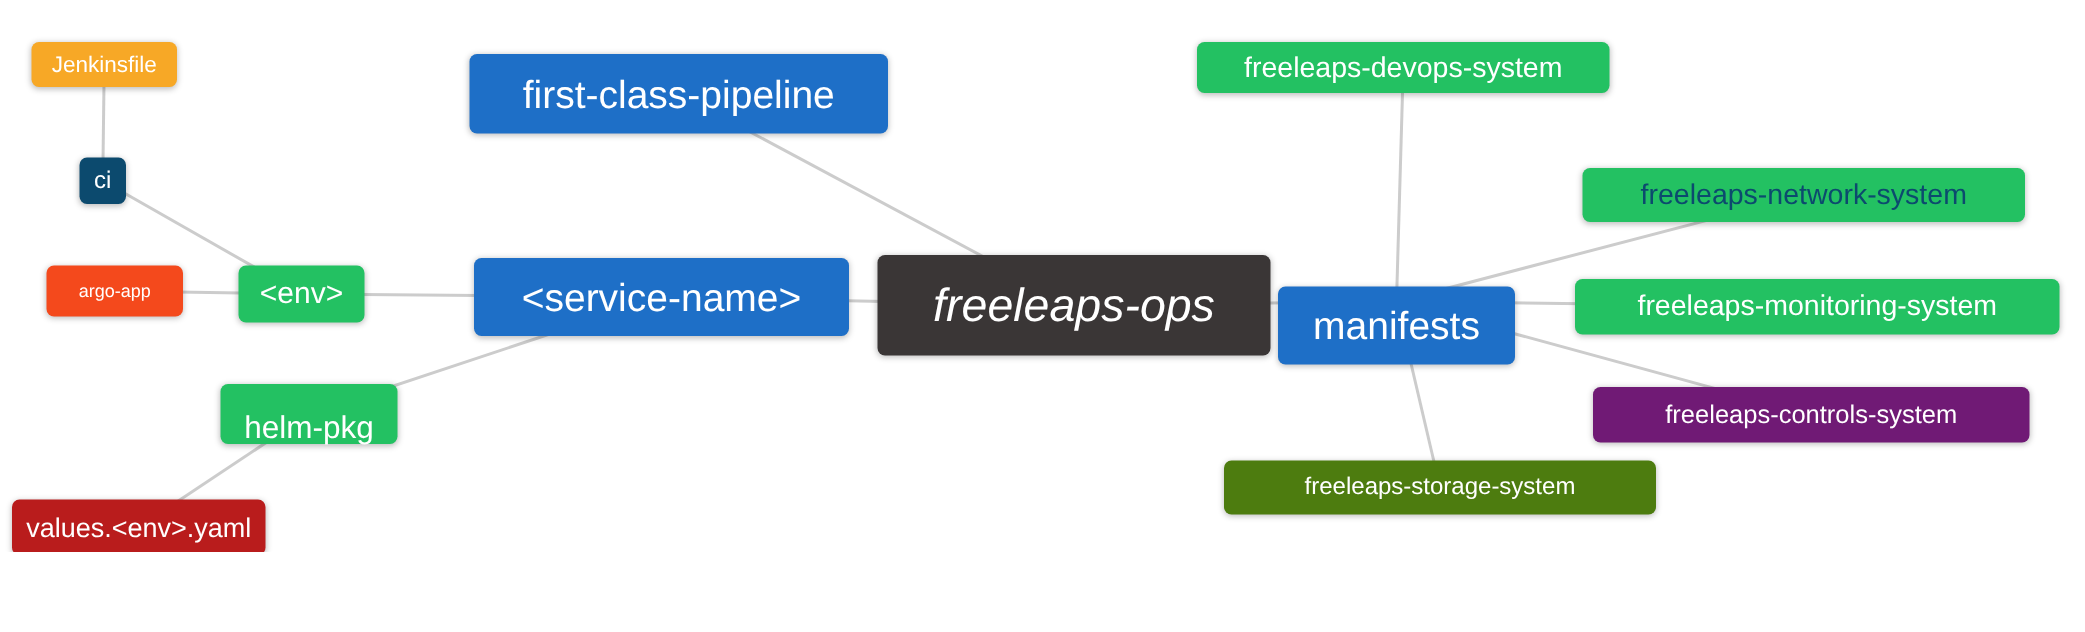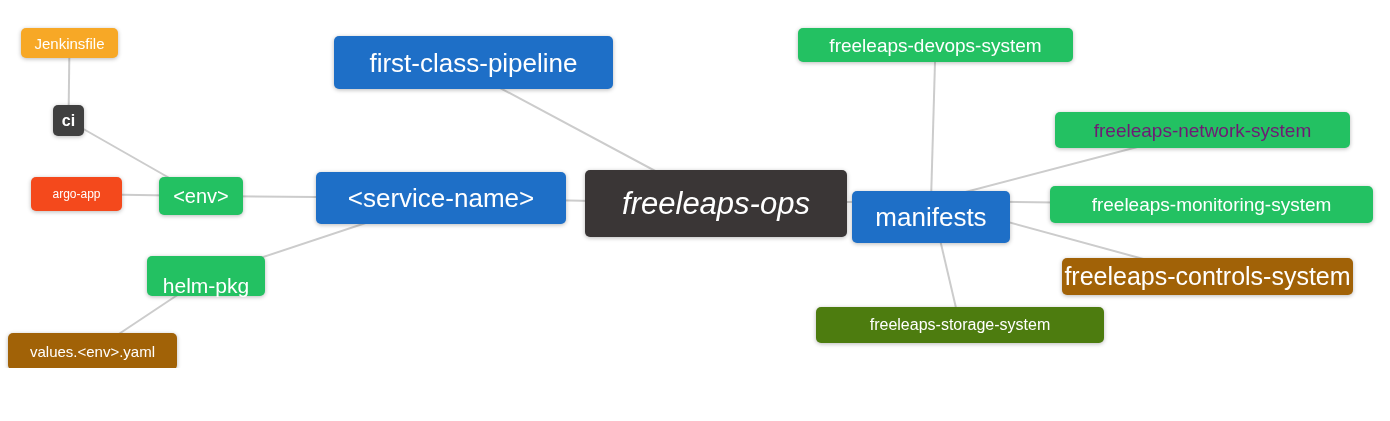--- a/index.html
+++ b/index.html
@@ -52,55 +52,55 @@
       <line x1="716" y1="203.5" x2="931" y2="201" stroke="#cccccc" stroke-width="2"></line>
       <line x1="931" y1="201" x2="935.5" y2="45" stroke="#cccccc" stroke-width="2"></line>
       <line x1="931" y1="201" x2="1202.5" y2="130" stroke="#cccccc" stroke-width="2"></line>
       <line x1="931" y1="201" x2="1211.5" y2="204.5" stroke="#cccccc" stroke-width="2"></line>
       <line x1="931" y1="201" x2="1207.5" y2="276.5" stroke="#cccccc" stroke-width="2"></line>
       <line x1="931" y1="201" x2="960" y2="325" stroke="#cccccc" stroke-width="2"></line>
     </svg>
 <div class="node" style="left: 21px; top: 28px; width: 97px; height: 30px; font-size: 15px; background: rgb(247, 168, 38); color: rgb(255, 255, 255);">
       <span>Jenkinsfile</span>
     </div>
-    <div class="node" style="left: 53px; top: 105px; width: 31px; height: 31px; font-size: 16px; background: #404040; color: rgb(255, 255, 255); font-weight: bold;">
+    <div class="node" style="left: 53px; top: 105px; width: 31px; height: 31px; font-size: 16px; background: #0c4a6e; color: rgb(255, 255, 255);">
       <span>ci</span>
     </div>
     <div class="node" style="left: 31px; top: 177px; width: 91px; height: 34px; font-size: 12px; background: rgb(244, 73, 28); color: rgb(255, 255, 255);">
       <span>argo-app</span>
     </div>
     <div class="node" style="left: 159px; top: 177px; width: 84px; height: 38px; font-size: 20px; background: rgb(35, 193, 98); color: rgb(255, 255, 255);">
       <span>&lt;env&gt;</span>
     </div>
     <div class="node" style="left: 147px; top: 256px; width: 118px; height: 40px; font-size: 21px; background: rgb(35, 193, 98); color: rgb(255, 255, 255); align-items: flex-end;">
       <span>helm-pkg</span>
     </div>
-    <div class="node" style="left: 8px; top: 333px; width: 169px; height: 37px; font-size: 15px; background: #a16207; color: rgb(255, 255, 255);">
+    <div class="node" style="left: 8px; top: 333px; width: 169px; height: 37px; font-size: 18px; background: #b91c1c; color: rgb(255, 255, 255);">
       <span>values.&lt;env&gt;.yaml</span>
     </div>
-    <div class="node" style="left: 313px; top: 36px; width: 279px; height: 53px; font-size: 26px; background: rgb(30, 111, 199); color: rgb(255, 255, 255); margin-left: 21px;">
+    <div class="node" style="left: 313px; top: 36px; width: 279px; height: 53px; font-size: 26px; background: rgb(30, 111, 199); color: rgb(255, 255, 255);">
       <span>first-class-pipeline</span>
     </div>
     <div class="node" style="left: 316px; top: 172px; width: 250px; height: 52px; font-size: 26px; background: rgb(30, 111, 199); color: rgb(255, 255, 255);">
       <span>&lt;service-name&gt;</span>
     </div>
     <div class="node" style="left: 585px; top: 170px; width: 262px; height: 67px; font-size: 31px; background: rgb(58, 54, 54); color: rgb(255, 255, 255); font-style: italic;">
       <span>freeleaps-ops</span>
     </div>
     <div class="node" style="left: 852px; top: 175px; width: 158px; height: 52px; font-size: 26px; background: rgb(30, 111, 199); color: rgb(255, 255, 255); margin-top: 16px;">
       <span>manifests</span>
     </div>
     <div class="node" style="left: 798px; top: 28px; width: 275px; height: 34px; font-size: 19px; background: rgb(35, 193, 98); color: rgb(255, 255, 255); text-align: right;">
       <span>freeleaps-devops-system</span>
     </div>
-    <div class="node" style="left: 1055px; top: 112px; width: 295px; height: 36px; font-size: 19px; background: rgb(35, 193, 98); color: #701a75;">
+    <div class="node" style="left: 1055px; top: 112px; width: 295px; height: 36px; font-size: 19px; background: rgb(35, 193, 98); color: #0c4a6e;">
       <span>freeleaps-network-system</span>
     </div>
     <div class="node" style="left: 1050px; top: 186px; width: 323px; height: 37px; font-size: 19px; background: rgb(35, 193, 98); color: rgb(255, 255, 255);">
       <span>freeleaps-monitoring-system</span>
     </div>
-    <div class="node" style="left: 1062px; top: 258px; width: 291px; height: 37px; font-size: 25px; background: #a16207; color: rgb(255, 255, 255);">
+    <div class="node" style="left: 1062px; top: 258px; width: 291px; height: 37px; font-size: 17px; background: #701a75; color: rgb(255, 255, 255);">
       <span>freeleaps-controls-system</span>
     </div>
     <div class="node" style="left: 816px; top: 307px; width: 288px; height: 36px; font-size: 16px; background: #4d7c0f; color: rgb(255, 255, 255);">
       <span>freeleaps-storage-system</span>
     </div>
   </div>
 
 </body></html>

